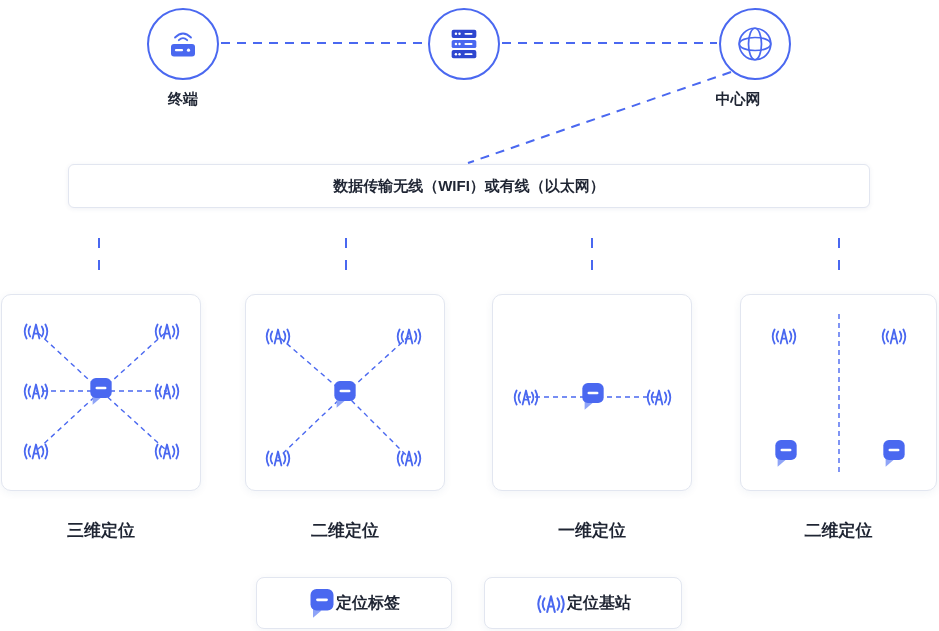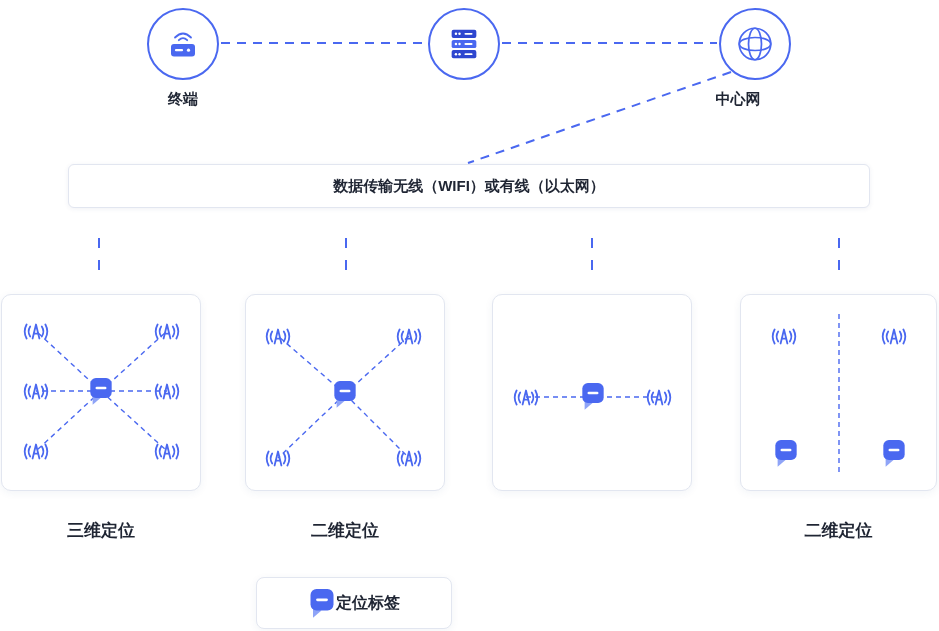--- a/index.html
+++ b/index.html
@@ -223,22 +223,29 @@
     <svg width="26" height="30" style="left:32px;top:143px">
         <use href="#sym-tag" xlink:href="#sym-tag"></use>
       </svg>
     <svg width="26" height="30" style="left:140px;top:143px">
         <use href="#sym-tag" xlink:href="#sym-tag"></use>
       </svg>
   </div>
 
   <div class="panel-label" style="left:1px;width:200px">三维定位</div>
   <div class="panel-label" style="left:245px;width:200px">二维定位</div>
+  <div class="panel-label" style="left:492px;width:200px">一维定位</div>
   <div class="panel-label" style="left:740px;width:197px">二维定位</div>
 
   <div class="legend-box" style="left:256px;width:196px">
     <svg width="28" height="32">
         <use href="#sym-tag" xlink:href="#sym-tag"></use>
       </svg>
     <span>定位标签</span>
   </div>
+  <div class="legend-box" style="left:484px;width:198px">
+    <svg width="32" height="27">
+        <use href="#sym-anchor" xlink:href="#sym-anchor"></use>
+      </svg>
+    <span>定位基站</span>
+  </div>
 
 </div>
 
 </body></html>

